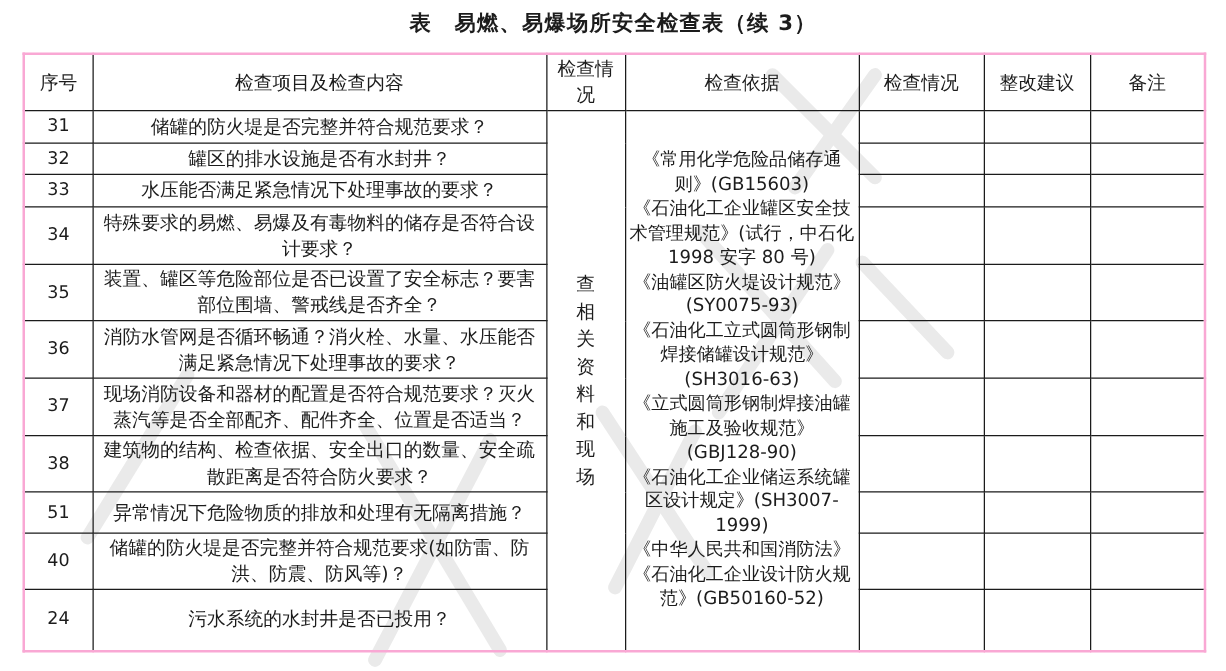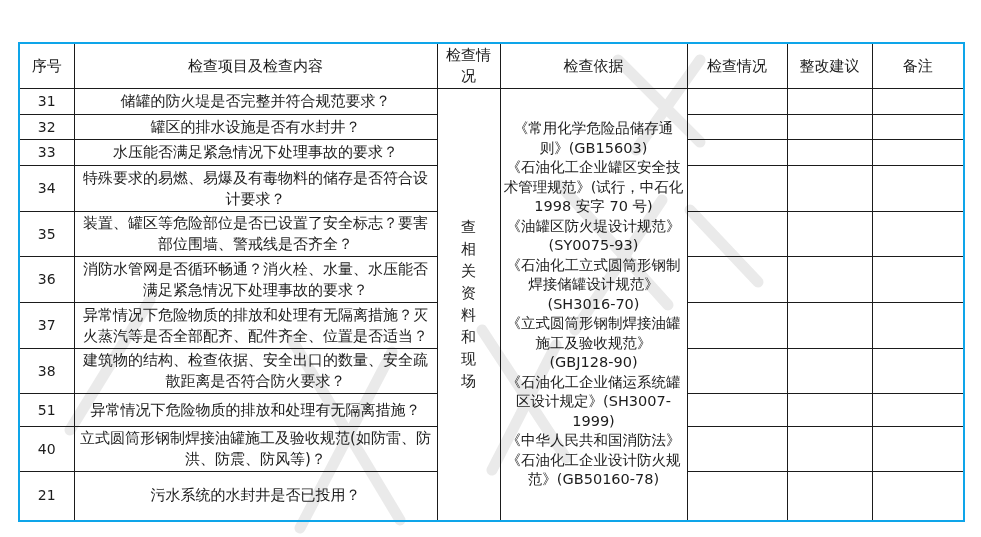--- a/index.html
+++ b/index.html
@@ -8,21 +8,21 @@
     font-family:"DejaVu Sans", sans-serif; color:#1c1c1c; overflow:hidden;
   }
   .watermark { position:absolute; left:0; top:0; z-index:0; pointer-events:none; }
   .title {
     position:absolute; top:7px; left:0; width:100%; text-align:center;
     font-size:17px; font-weight:bold; letter-spacing:1px; z-index:2;
   }
   table.checklist {
     position:absolute; left:18px; top:42px; width:945px; z-index:1;
     border-collapse:collapse; table-layout:fixed;
-    border:2px solid #0ea5e9; background:transparent;
+    border:2px solid #f9a8d4; background:transparent;
   }
   .checklist th, .checklist td {
     border:1px solid #1b1b1b; text-align:center; vertical-align:middle;
     font-size:15px; font-weight:normal; padding:1px 4px; overflow:hidden;
     line-height:21px;
   }
   .checklist th { font-size:15px; }
   td.num { font-size:14px; }
   td.method-cell { font-size:15px; line-height:22px; padding:0 18px;margin-left:25px; }
   td.basis-cell { font-size:14.5px; line-height:19.5px; padding:2px 3px; }
@@ -41,20 +41,21 @@
       <path d="M 662 200 L 575 330"></path>
       <path d="M 690 210 L 758 282"></path>
       <path d="M 482 330 L 566 458"></path>
       <path d="M 556 345 L 492 470"></path>
       <path d="M 292 340 L 400 520"></path>
       <path d="M 392 352 L 300 528"></path>
       <path d="M 150 300 L 70 430"></path>
     </g>
   </svg>
 
+  <div class="title">表　易燃、易爆场所安全检查表（续 3）</div>
 
   <table class="checklist">
     <colgroup>
       <col style="width:55px">
         <col style="width:363px">
         <col style="width:63px">
       <col style="width:187px">
         <col style="width:100px">
         <col style="width:85px">
       <col style="width:92px">
@@ -70,27 +71,27 @@
       <th>整改建议</th>
       <th>备注</th>
     </tr>
 
     <tr style="height:26px">
       <td class="num">31</td>
       <td>储罐的防火堤是否完整并符合规范要求？</td>
       <td class="method-cell" rowspan="11">查相关资料和现场</td>
       <td class="basis-cell" rowspan="11">
         <div class="basis-ref">《常用化学危险品储存通则》(GB15603)</div>
-        <div class="basis-ref">《石油化工企业罐区安全技术管理规范》(试行，中石化 1998 安字 70 号)</div>
+        <div class="basis-ref">《石油化工企业罐区安全技术管理规范》(试行，中石化 1998 安字 80 号)</div>
         <div class="basis-ref">《油罐区防火堤设计规范》(SY0075-93)</div>
-        <div class="basis-ref">《石油化工立式圆筒形钢制焊接储罐设计规范》(SH3016-70)</div>
+        <div class="basis-ref">《石油化工立式圆筒形钢制焊接储罐设计规范》(SH3016-63)</div>
         <div class="basis-ref">《立式圆筒形钢制焊接油罐施工及验收规范》(GBJ128-90)</div>
         <div class="basis-ref">《石油化工企业储运系统罐区设计规定》(SH3007-1999)</div>
         <div class="basis-ref">《中华人民共和国消防法》</div>
-        <div class="basis-ref">《石油化工企业设计防火规范》(GB50160-78)</div>
+        <div class="basis-ref">《石油化工企业设计防火规范》(GB50160-52)</div>
       </td>
       <td></td>
       <td></td>
       <td></td>
     </tr>
 
     <tr style="height:25px">
       <td class="num">32</td>
       <td>罐区的排水设施是否有水封井？</td>
       <td></td>
@@ -125,21 +126,21 @@
     <tr style="height:46px">
       <td class="num">36</td>
       <td>消防水管网是否循环畅通？消火栓、水量、水压能否满足紧急情况下处理事故的要求？</td>
       <td></td>
       <td></td>
       <td></td>
     </tr>
 
     <tr style="height:46px">
       <td class="num">37</td>
-      <td>异常情况下危险物质的排放和处理有无隔离措施？灭火蒸汽等是否全部配齐、配件齐全、位置是否适当？</td>
+      <td>现场消防设备和器材的配置是否符合规范要求？灭火蒸汽等是否全部配齐、配件齐全、位置是否适当？</td>
       <td></td>
       <td></td>
       <td></td>
     </tr>
 
     <tr style="height:44px">
       <td class="num">38</td>
       <td>建筑物的结构、检查依据、安全出口的数量、安全疏散距离是否符合防火要求？</td>
       <td></td>
       <td></td>
@@ -149,28 +150,28 @@
     <tr style="height:33px">
       <td class="num">51</td>
       <td>异常情况下危险物质的排放和处理有无隔离措施？</td>
       <td></td>
       <td></td>
       <td></td>
     </tr>
 
     <tr style="height:45px">
       <td class="num">40</td>
-      <td>立式圆筒形钢制焊接油罐施工及验收规范(如防雷、防洪、防震、防风等)？</td>
+      <td>储罐的防火堤是否完整并符合规范要求(如防雷、防洪、防震、防风等)？</td>
       <td></td>
       <td></td>
       <td></td>
     </tr>
 
     <tr style="height:49px">
-      <td class="num">21</td>
+      <td class="num">24</td>
       <td>污水系统的水封井是否已投用？</td>
       <td></td>
       <td></td>
       <td></td>
     </tr>
 
   </tbody>
     </table>
 </div>
 

